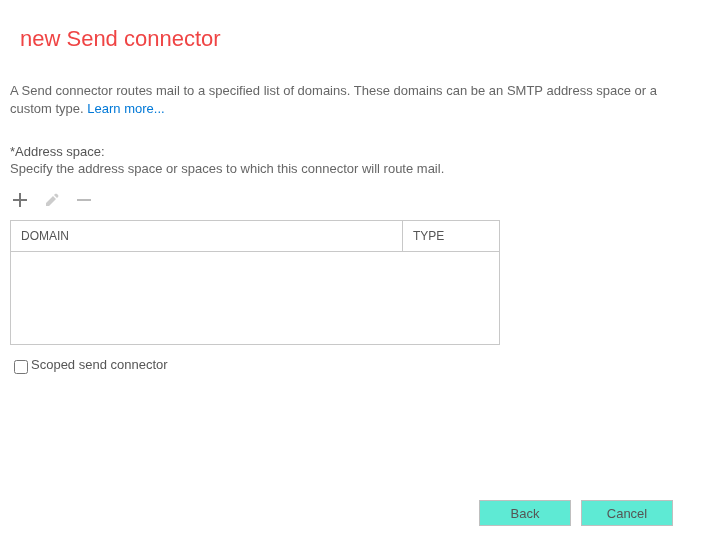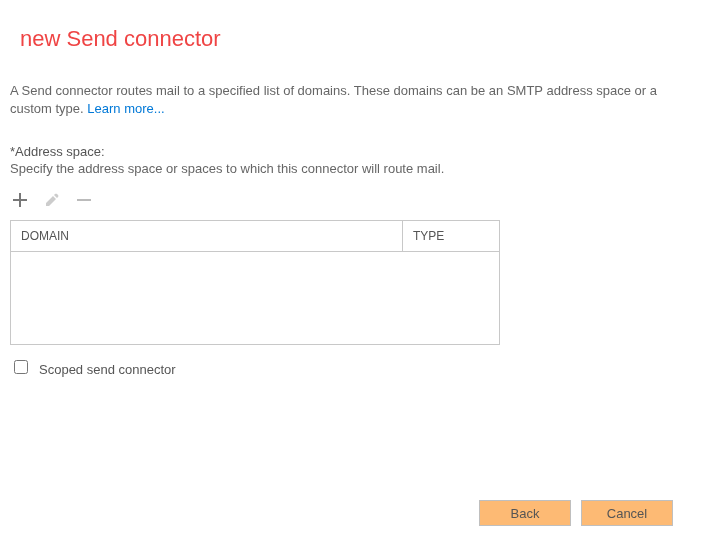--- a/index.html
+++ b/index.html
@@ -75,39 +75,38 @@
   }
   .grid-header > div:last-child { border-right: none; }
   .col-type { width: 100px; }
   .col-domain { flex: 1; }
   .col-cost { width: 96px; }
   .grid-body {
     height: 92px;
   }
   .scoped-row {
     display: flex;
-    align-items: flex-end;
-    gap: 8px;
+    align-items: flex-start;
     margin-top: 12px;
   }
   .scoped-row input[type=checkbox] {
     width: 14px; height: 14px;
   }
   .footer {
     position: absolute;
     bottom: 28px;
     right: 28px;
     display: flex;
     gap: 10px;
   }
   .footer button {
     width: 92px;
     height: 26px;
     border: 1px solid #bfbfbf;
-    background: #fdba74;
+    background: #5eead4;
     color: #555;
     font-size: 13px;
     cursor: pointer;
   }
 </style>
 </head>
 <body>
 
 <div class="page-title">new Send connector</div>
 

